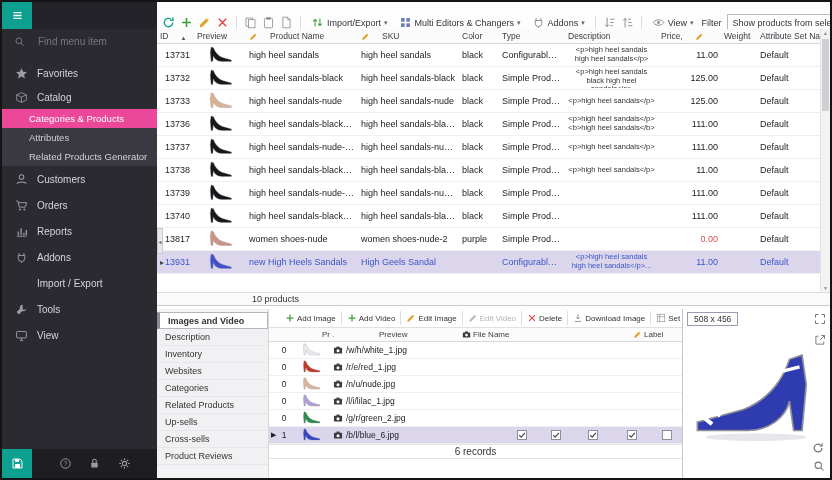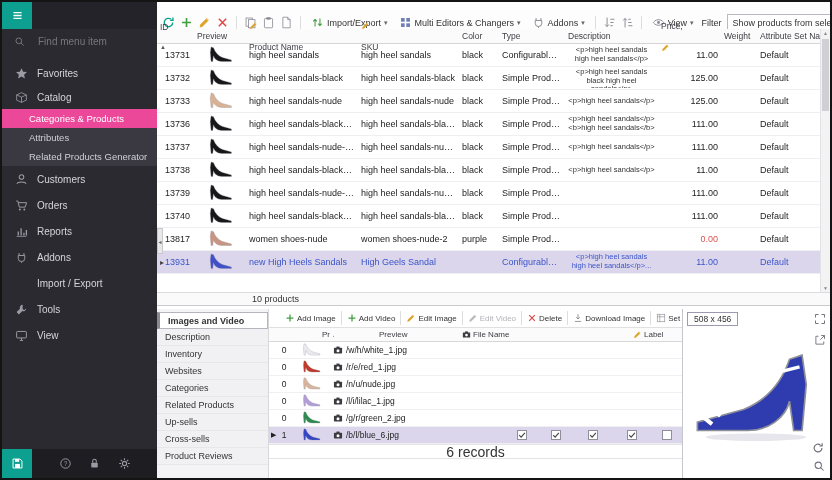--- a/index.html
+++ b/index.html
@@ -41,21 +41,21 @@
   .caret { font-size:7px; color:#666; }
   .filter-lbl { margin-left:auto; color:#333; }
   .select { display:flex; align-items:center; justify-content:space-between; gap:5px; border:1px solid #b9b9c2;
             background:#fff; height:17px; padding:0 5px; width:172px; flex:0 0 auto; }
 
   
   .grid-head { position:absolute; left:155px; right:10px; top:27px; height:15px; display:grid;
                grid-template-columns:37px 52px 112px 101px 40px 66px 93px 63px 36px 1fr;
                align-items:center; font-size:8.5px; color:#3c3c44; background:#fbfbfb;
                border-bottom:1px solid #d5d5d5; }
-  .gh { display:flex; align-items:flex-start; gap:12px; padding:0 3px; overflow:hidden; white-space:nowrap;flex-direction:column; }
+  .gh { display:flex; align-items:flex-end; gap:12px; padding:0 3px; overflow:hidden; white-space:nowrap; }
   .gh .ic { width:9px; height:9px; }
   .sortmark { font-size:6px; color:#555; }
   .grid-body { position:absolute; left:155px; right:10px; top:42px; height:230px; overflow:hidden; }
   .grow { display:grid; grid-template-columns:37px 52px 112px 101px 40px 66px 93px 63px 36px 1fr;
           height:23px; align-items:center; border-bottom:1px solid #efeff3; font-size:9px; color:#1d1d1f; }
   .gcell { padding:0 3px; white-space:nowrap; overflow:hidden; text-overflow:ellipsis; }
   .c-prev { display:flex; justify-content:center; }
   .c-desc { font-size:7.5px; white-space:normal; line-height:1.15; max-height:20px; text-align:center; color:#333; }
   .c-price { text-align:right; }
   .mark { color:#444; font-size:8px; margin-right:1px; visibility:hidden; }
@@ -94,21 +94,21 @@
   .brow { display:grid; grid-template-columns:8px 14px 40px 128px 46px 34px 34px 40px 38px 1fr;
           height:17px; align-items:center; font-size:8.5px; color:#222; border-bottom:1px solid #f0f0f2; }
   .bcell { padding:0 2px; white-space:nowrap; overflow:hidden; display:flex; align-items:center; gap:3px; }
   .bcell.center { justify-content:center; }
   .brow.sel { background:#dcd6ec; }
   .bmark { font-size:7px; color:#222; }
   .cam { width:10px; height:10px; color:#3b3b40; }
   .cb { width:10px; height:10px; border:1px solid #8f8f9a; background:#fff; display:inline-flex;
         align-items:center; justify-content:center; }
   .cb svg { width:8px; height:8px; }
-  .status-bot { height:15px; display:flex; align-items:center; justify-content:center; font-size:14px;
+  .status-bot { height:15px; display:flex; align-items:center; justify-content:center; font-size:10px;
                 color:#333; border-top:1px solid #e3e3e6; border-bottom:1px solid #e3e3e6; }
 
   
   .preview { width:148px; flex:0 0 auto; border-left:1px solid #c5c5cc; position:relative; background:#fff; }
   .size-box { position:absolute; top:3px; left:4px; border:1px solid #9a9ab0; background:#fff;
               font-size:8.5px; color:#333; padding:1px 6px; }
   .pv-ic { position:absolute; width:12px; height:12px; color:#71717c; }
   .pv-expand { top:4px; right:4px; }
   .pv-external { top:25px; right:4px; }
   .pv-refresh { bottom:24px; right:6px; }

